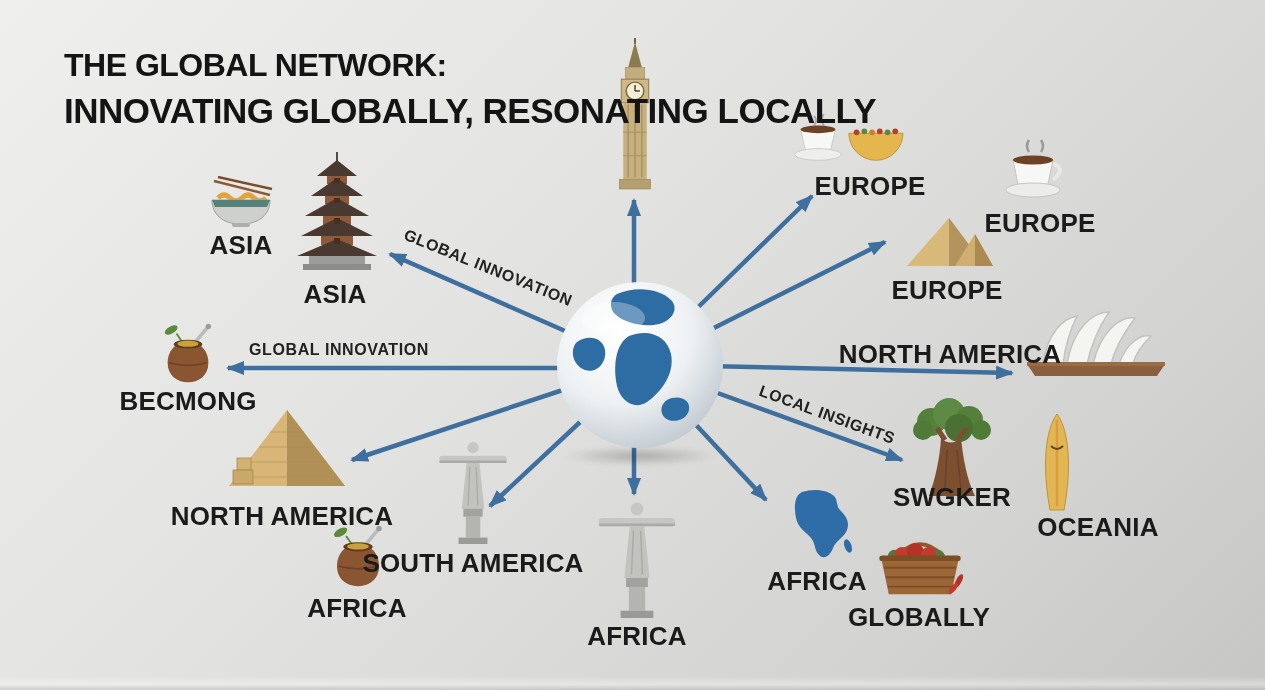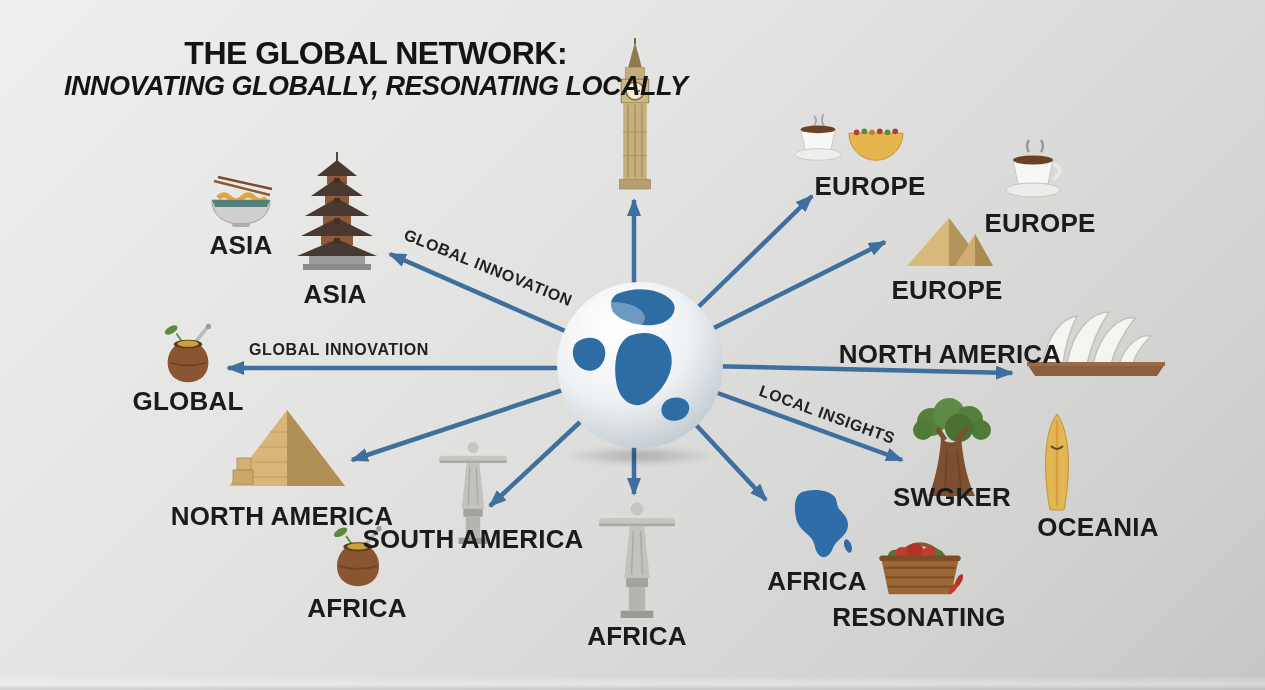--- a/index.html
+++ b/index.html
@@ -3,23 +3,23 @@
 <meta charset="utf-8">
 <style>
   html,body{margin:0;padding:0;}
   body{
     width:1265px;height:690px;overflow:hidden;
     font-family:"Liberation Sans","DejaVu Sans",sans-serif;
     background:linear-gradient(135deg,#efefed 0%,#e3e3e1 40%,#d2d2d0 80%,#c6c6c4 100%);
     position:relative;color:#1b1b1b;
   }
   .stage{position:absolute;inset:0;}
-  .title{position:absolute;left:64px;top:36px;z-index:5;line-height:1.1;text-align:center;}
+  .title{position:absolute;left:64px;top:48px;z-index:5;line-height:1.1;}
   .title .l1{font-size:32px;font-weight:700;letter-spacing:-0.5px;color:#141414;}
-  .title .l2{font-size:27px;font-weight:700;letter-spacing:-0.5px;color:#141414;margin-top:1px;font-style:italic;}
+  .title .l2{font-size:35px;font-weight:700;letter-spacing:-0.5px;color:#141414;margin-top:9px;}
   .arrows{position:absolute;inset:0;z-index:1;pointer-events:none;}
   .globe{position:absolute;left:555px;top:280px;width:170px;height:170px;z-index:2;}
   .globe-shadow{position:absolute;left:563px;top:446px;width:154px;height:20px;border-radius:50%;
     background:radial-gradient(ellipse at center,rgba(0,0,0,0.22) 0%,rgba(0,0,0,0) 70%);
     filter:blur(2px);z-index:1;}
   .node-icon{position:absolute;z-index:2;}
   .node-label{position:absolute;z-index:3;transform:translateX(-50%);
     font-size:26px;font-weight:700;letter-spacing:0.2px;color:#1b1b1b;white-space:nowrap;}
   .arrow-label{position:absolute;z-index:3;transform:translate(-50%,-50%);
     font-size:16px;font-weight:700;letter-spacing:0.6px;color:#222;white-space:nowrap;}
@@ -272,21 +272,21 @@
 
   <div class="node-label" style="left:241px;top:230px;">ASIA</div>
   <div class="node-label" style="left:335px;top:279px;">ASIA</div>
   <div class="node-label" style="left:870px;top:171px;">EUROPE</div>
   <div class="node-label" style="left:1040px;top:208px;">EUROPE</div>
   <div class="node-label" style="left:947px;top:275px;">EUROPE</div>
   <div class="node-label" style="left:950px;top:339px;">NORTH AMERICA</div>
   <div class="node-label" style="left:952px;top:482px;">SWGKER</div>
   <div class="node-label" style="left:1057px;top:512px;margin-left:41px;">OCEANIA</div>
   <div class="node-label" style="left:817px;top:566px;">AFRICA</div>
-  <div class="node-label" style="left:919px;top:602px;">RESONATING</div>
+  <div class="node-label" style="left:919px;top:602px;">GLOBALLY</div>
   <div class="node-label" style="left:637px;top:621px;">AFRICA</div>
-  <div class="node-label" style="left:473px;top:524px;">SOUTH AMERICA</div>
+  <div class="node-label" style="left:473px;top:548px;">SOUTH AMERICA</div>
   <div class="node-label" style="left:282px;top:501px;">NORTH AMERICA</div>
   <div class="node-label" style="left:357px;top:593px;">AFRICA</div>
-  <div class="node-label" style="left:188px;top:386px;">GLOBAL</div>
+  <div class="node-label" style="left:188px;top:386px;">BECMONG</div>
 
   <div class="floor"></div>
 </div>
 
 </body></html>

